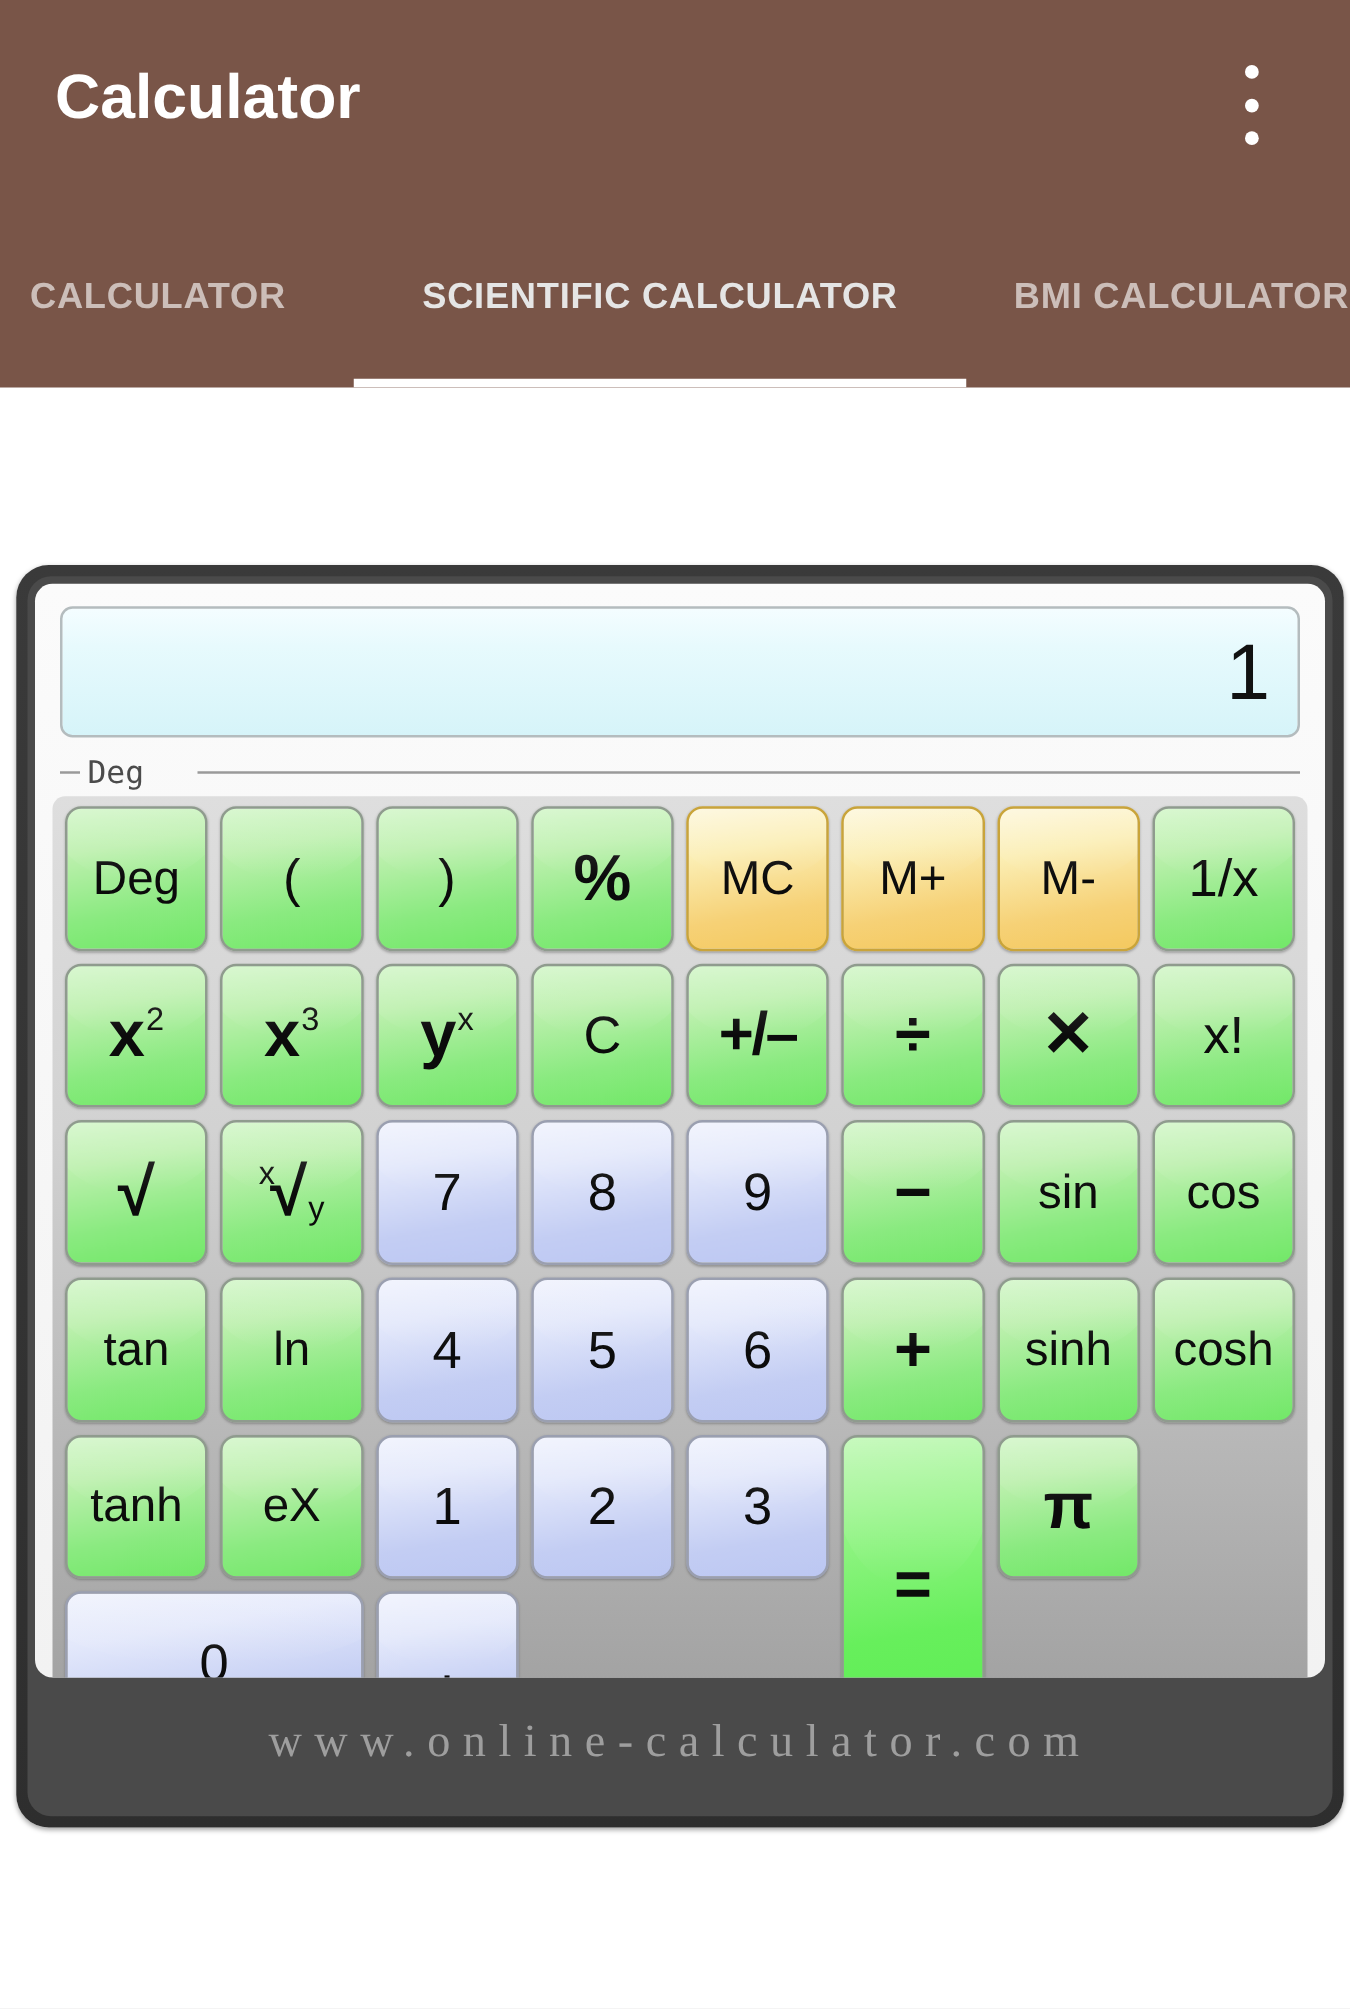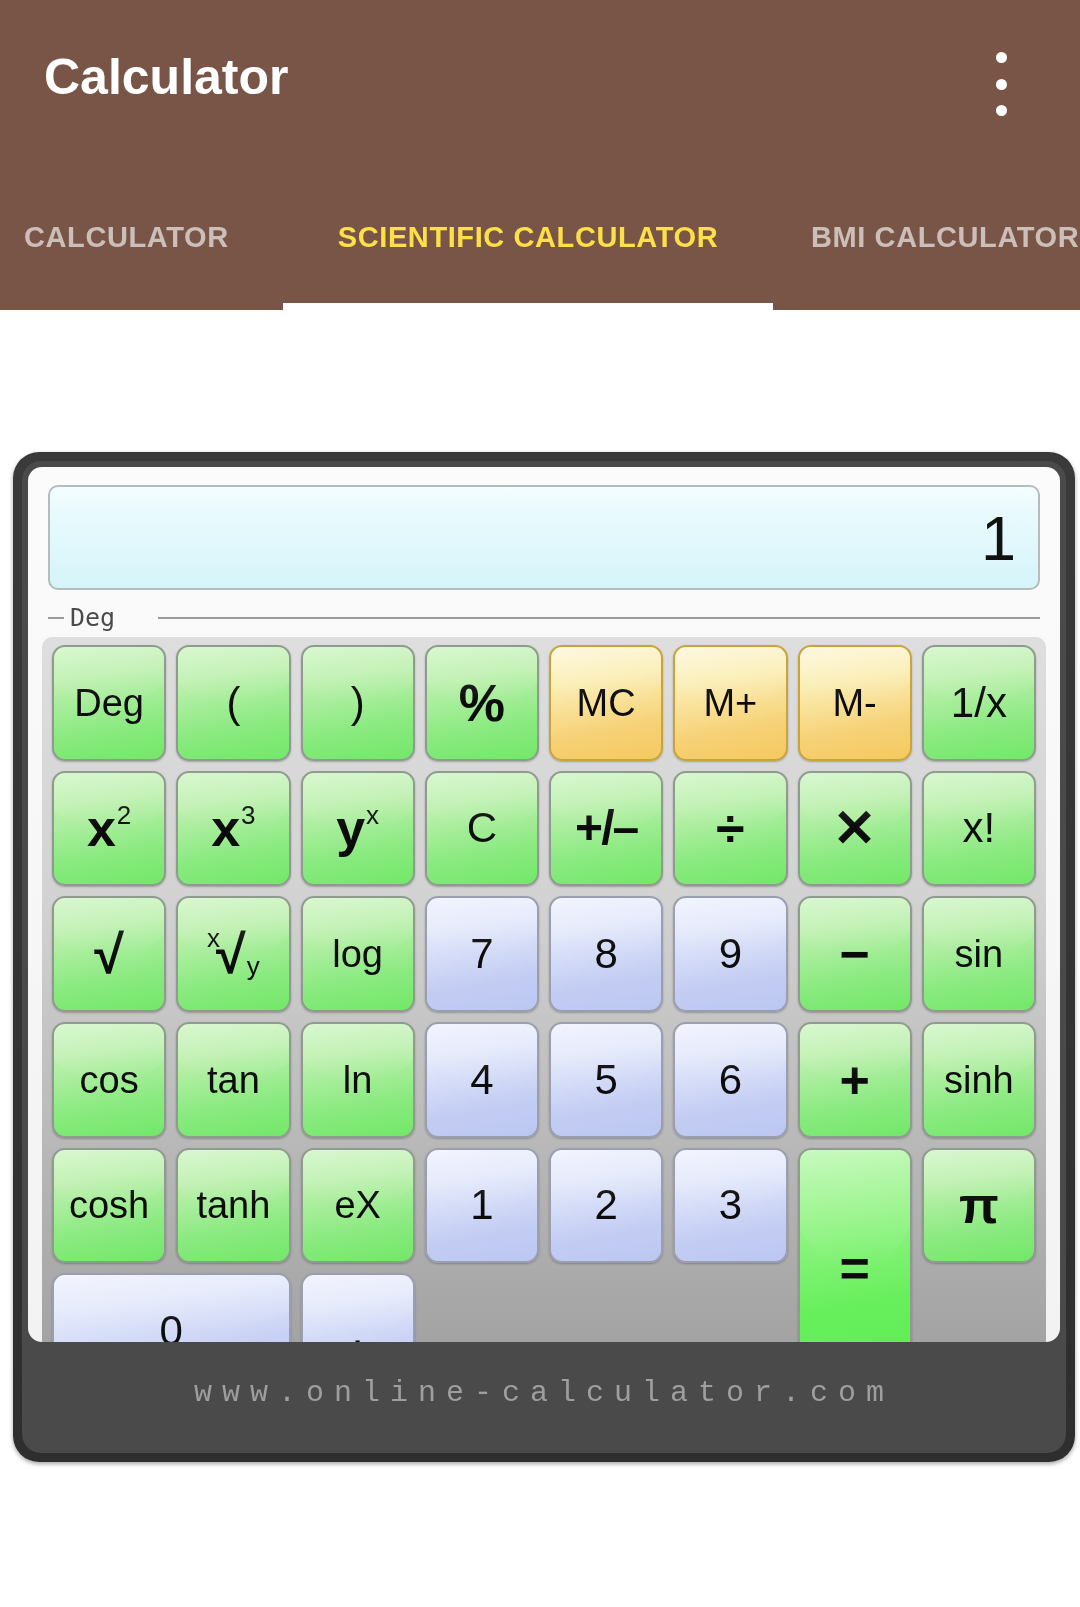--- a/index.html
+++ b/index.html
@@ -47,21 +47,21 @@
   }
   .tab {
     position: absolute; top: 0; height: 145px;
     display: flex; align-items: center; justify-content: center;
     font-size: 29px; font-weight: bold;
     color: rgba(255,255,255,0.62);
     letter-spacing: 0.6px;
     cursor: pointer;
     padding: 0 26px;
   }
-  .tab.active { color: #fde047; }
+  .tab.active { color: #e5e5e5; }
   .tab-underline {
     position: absolute; left: 283px; top: 303px;
     width: 490px; height: 7px;
     background: #ffffff;
   }
 
   
   .calc-shell {
     position: absolute;
     left: 13px; top: 452px;
@@ -200,24 +200,24 @@
 
   
   .span-r2 { grid-row: span 2; }
   .span-c2 { grid-column: span 2; }
 
   
   .brand {
     position: absolute; left: 0; bottom: 0;
     width: 100%; height: 120px;
     display: flex; align-items: center; justify-content: center;
-    font-size: 30px;
+    font-size: 37px;
     letter-spacing: 10px;
     color: #9e9e9e;
-    font-family: Liberation Mono, monospace;
+    font-family: Liberation Serif, serif;
   }
 </style>
 </head>
 <body>
 
 <div class="appbar">
   <div class="appbar-top">
     <div class="app-title">Calculator</div>
     <div class="overflow-menu">
       <span class="dot"></span>
@@ -304,23 +304,20 @@
             <span>x!</span>
           </div>
         <div class="btn green">
             <span class="rad">√</span>
           </div>
         <div class="btn green">
             <span class="pre">x</span>
             <span class="rad">√</span>
             <span class="sub">y</span>
           </div>
-        <div class="btn green">
-            <span class="small">log</span>
-          </div>
         <div class="btn num">
             <span>7</span>
           </div>
         <div class="btn num">
             <span>8</span>
           </div>
         <div class="btn num">
             <span>9</span>
           </div>
         <div class="btn green">

